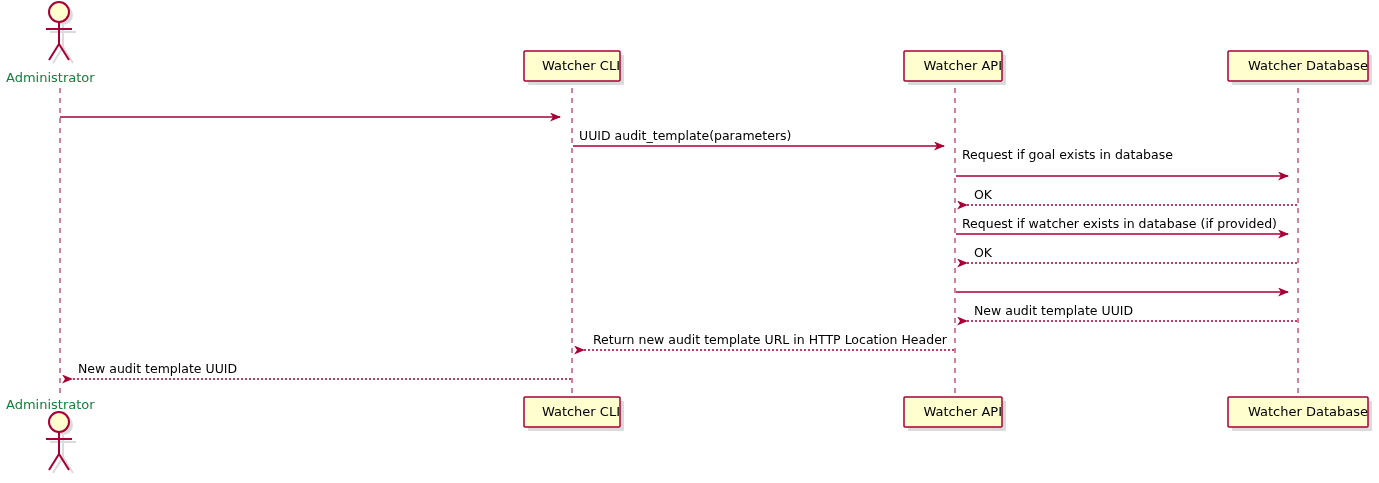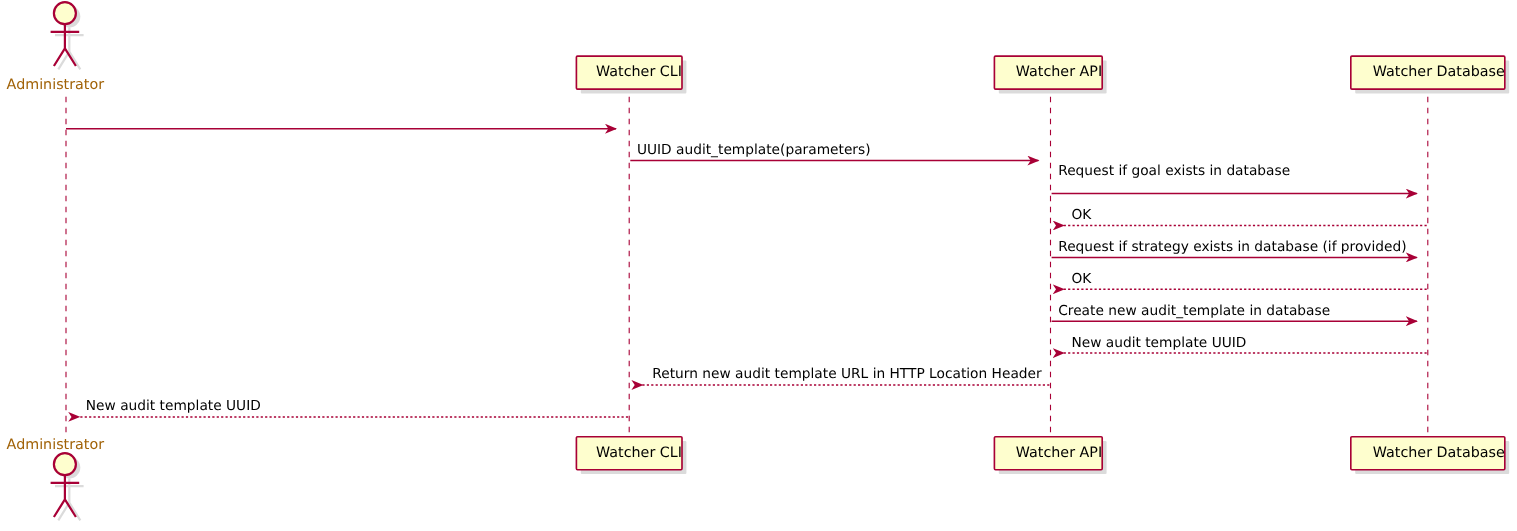--- a/index.html
+++ b/index.html
@@ -82,21 +82,21 @@
     font-size: 13px;
     color: #000000;
     white-space: nowrap;
     text-align: right;
     line-height: 15px;
   }
   .actor-label {
     position: absolute;
     font-family: "DejaVu Sans", sans-serif;
     font-size: 13px;
-    color: #a16207;
+    color: #15803d;
     white-space: nowrap;
   }
 </style>
 </head>
 <body>
 
 <div id="diagram-root">
 
   <svg id="diagram-svg" width="1379" height="483">
     <defs>
@@ -176,20 +176,19 @@
   <div class="participant-label" style="left:904px; top:58px; width:98px;">Watcher API</div>
   <div class="participant-label" style="left:1228px; top:58px; width:140px;">Watcher Database</div>
 
   <div class="participant-label" style="left:524px; top:404px; width:96px;">Watcher CLI</div>
   <div class="participant-label" style="left:904px; top:404px; width:98px;">Watcher API</div>
   <div class="participant-label" style="left:1228px; top:404px; width:140px;">Watcher Database</div>
 
   <div class="label-text" style="left:579px; top:129px;">UUID audit_template(parameters)</div>
   <div class="label-text" style="left:962px; top:148px;">Request if goal exists in database</div>
   <div class="label-text" style="left:974px; top:188px;">OK</div>
-  <div class="label-text" style="left:962px; top:217px;">Request if strategy exists in database (if provided)</div>
+  <div class="label-text" style="left:962px; top:217px;">Request if watcher exists in database (if provided)</div>
   <div class="label-text" style="left:974px; top:246px;">OK</div>
-  <div class="label-text" style="left:962px; top:275px;">Create new audit_template in database</div>
   <div class="label-text" style="left:974px; top:304px;">New audit template UUID</div>
   <div class="label-text" style="left:593px; top:333px;">Return new audit template URL in HTTP Location Header</div>
   <div class="label-text" style="left:78px; top:362px;">New audit template UUID</div>
 
 </div>
 
 </body></html>

